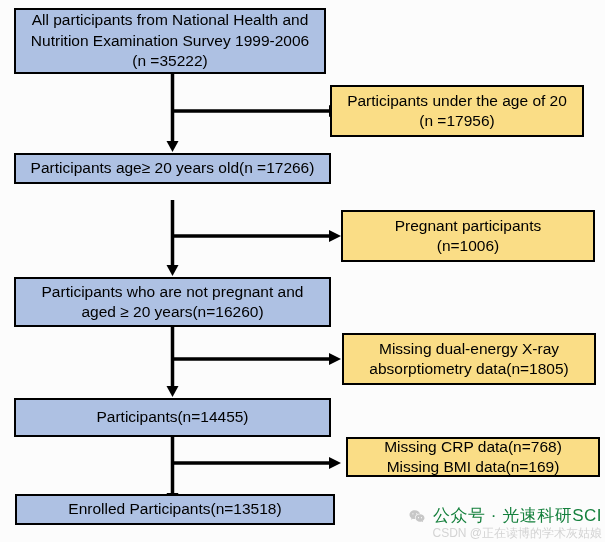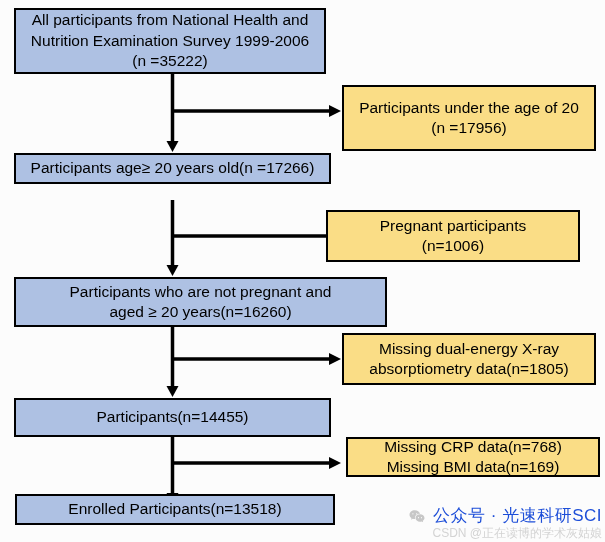--- a/index.html
+++ b/index.html
@@ -26,39 +26,39 @@
     color: #000;
     box-sizing: border-box;
     padding: 1px 4px;
   }
   .main-box { background: #aec1e3; }
   .excl-box { background: #fadd86; }
 
   
   .m0 { left: 14px;  top: 8px;   width: 312px; height: 66px; }
   .m1 { left: 14px;  top: 153px; width: 317px; height: 31px; }
-  .m2 { left: 14px;  top: 277px; width: 373px; height: 50px; }
+  .m2 { left: 14px;  top: 277px; width: 317px; height: 50px; }
   .m3 { left: 14px;  top: 398px; width: 317px; height: 39px; }
   .m4 { left: 15px;  top: 494px; width: 320px; height: 31px; }
-  .e0 { left: 342px; top: 85px;  width: 254px; height: 66px; }
-  .e1 { left: 326px; top: 210px; width: 254px; height: 52px; }
+  .e0 { left: 330px; top: 85px;  width: 254px; height: 52px; }
+  .e1 { left: 341px; top: 210px; width: 254px; height: 52px; }
   .e2 { left: 342px; top: 333px; width: 254px; height: 52px; }
   .e3 { left: 346px; top: 437px; width: 254px; height: 40px; }
 
   .watermark {
     position: absolute;
     right: 3px; bottom: 2px;
     z-index: 3;
     text-align: right;
     user-select: none;
   }
   .wm-line1 {
     display: flex; align-items: center; justify-content: flex-end;
     gap: 6px;
-    color: #1d4ed8;
+    color: #15803d;
     font-size: 17px;
     letter-spacing: 0.5px;
     line-height: 1.1;
   }
   .wm-line2 {
     color: #d3d3d3;
     font-size: 12px;
     line-height: 1.2;
     margin-top: -1px;
   }

